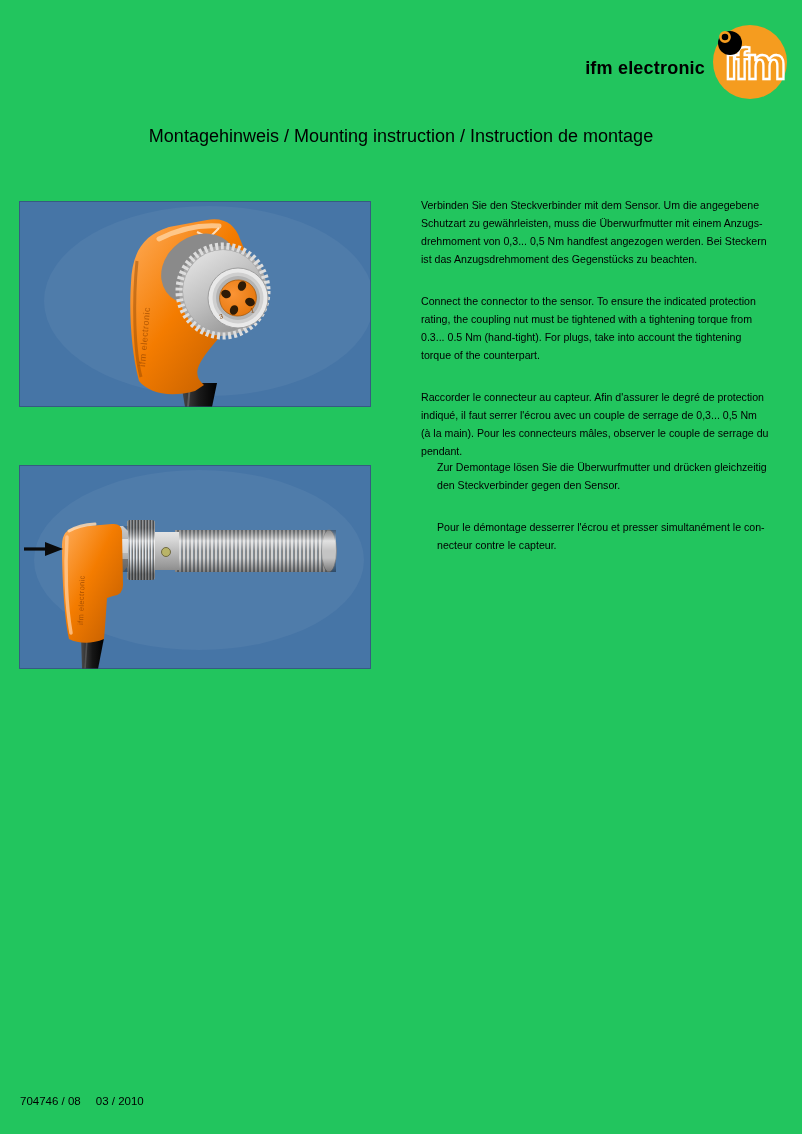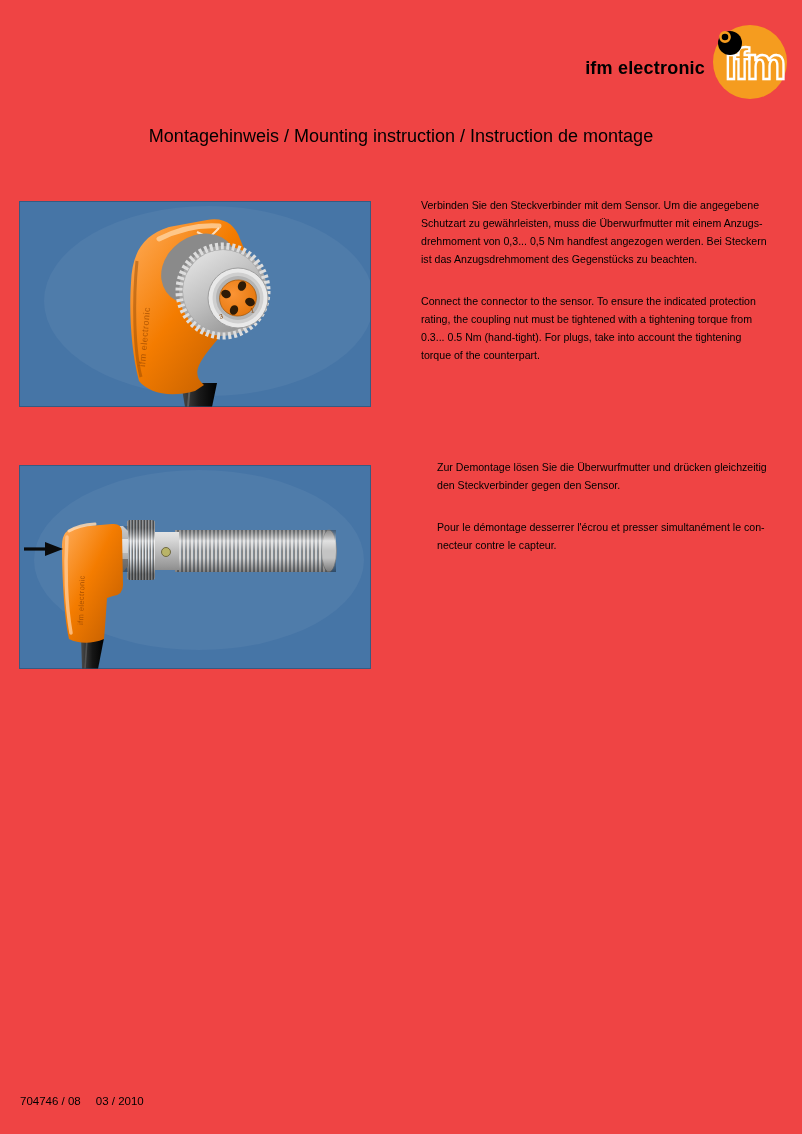--- a/index.html
+++ b/index.html
@@ -1,21 +1,21 @@
 <!DOCTYPE html>
 <html><head>
 <meta charset="utf-8">
 <style>
   html,body { margin:0; padding:0; }
   body {
     width:802px; height:1134px; position:relative; background:#ffffff;
     font-family:"Liberation Sans", sans-serif; color:#000;
     overflow:hidden;
   }
-  .page { position:absolute; inset:0; background:#ef4444; }
+  .page { position:absolute; inset:0; background:#22c55e; }
 
   .brand-text {
     position:absolute; top:58px; right:97px;
     font-size:18px; font-weight:bold; letter-spacing:0.2px; color:#000;
   }
   .logo-svg { position:absolute; left:708px; top:22px; }
 
   .page-title {
     position:absolute; top:126px; left:0; width:100%;
     text-align:center; font-size:18px; font-weight:normal; color:#000;
@@ -112,20 +112,24 @@
 
   <div class="textcol textcol-1">
     <p class="para">Verbinden Sie den Steckverbinder mit dem Sensor. Um die angegebene
 Schutzart zu gewährleisten, muss die Überwurfmutter mit einem Anzugs-
 drehmoment von 0,3... 0,5 Nm handfest angezogen werden. Bei Steckern
 ist das Anzugsdrehmoment des Gegenstücks zu beachten.</p>
     <p class="para">Connect the connector to the sensor. To ensure the indicated protection
 rating, the coupling nut must be tightened with a tightening torque from
 0.3... 0.5 Nm (hand-tight). For plugs, take into account the tightening
 torque of the counterpart.</p>
+    <p class="para">Raccorder le connecteur au capteur. Afin d'assurer le degré de protection
+indiqué, il faut serrer l'écrou avec un couple de serrage de 0,3... 0,5 Nm
+(à la main). Pour les connecteurs mâles, observer le couple de serrage du
+pendant.</p>
   </div>
 
   <svg class="figure figure-2" width="352" height="204" viewBox="0 0 352 204">
     <defs>
       <linearGradient id="g2body" x1="0" y1="0" x2="1" y2="1">
         <stop offset="0" stop-color="#FFAD5C"></stop>
           <stop offset="0.45" stop-color="#F47C00"></stop>
           <stop offset="1" stop-color="#BC5A00"></stop>
       </linearGradient>
       <linearGradient id="g2metal" gradientUnits="userSpaceOnUse" x1="0" y1="54" x2="0" y2="116">

